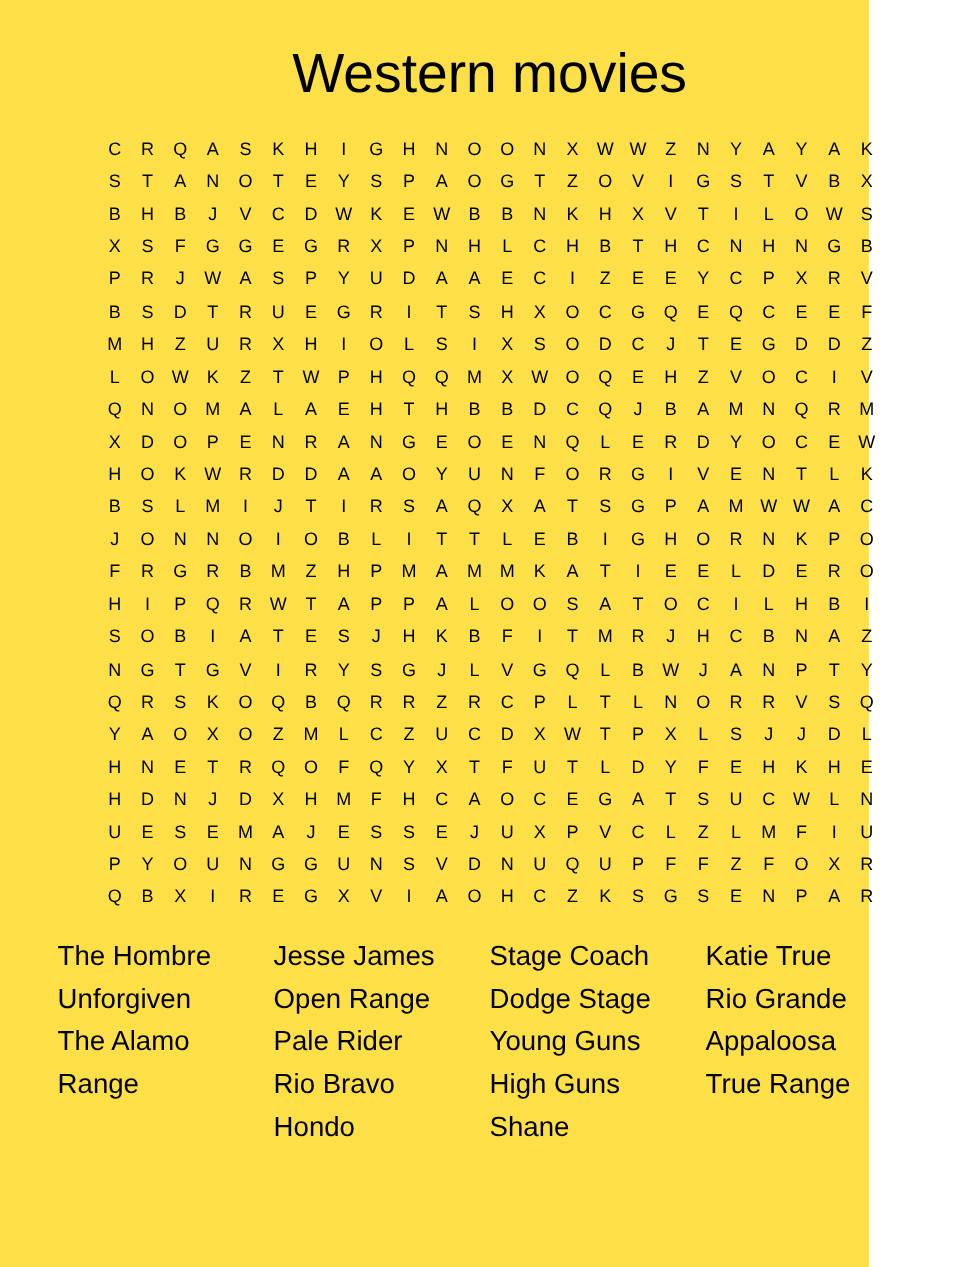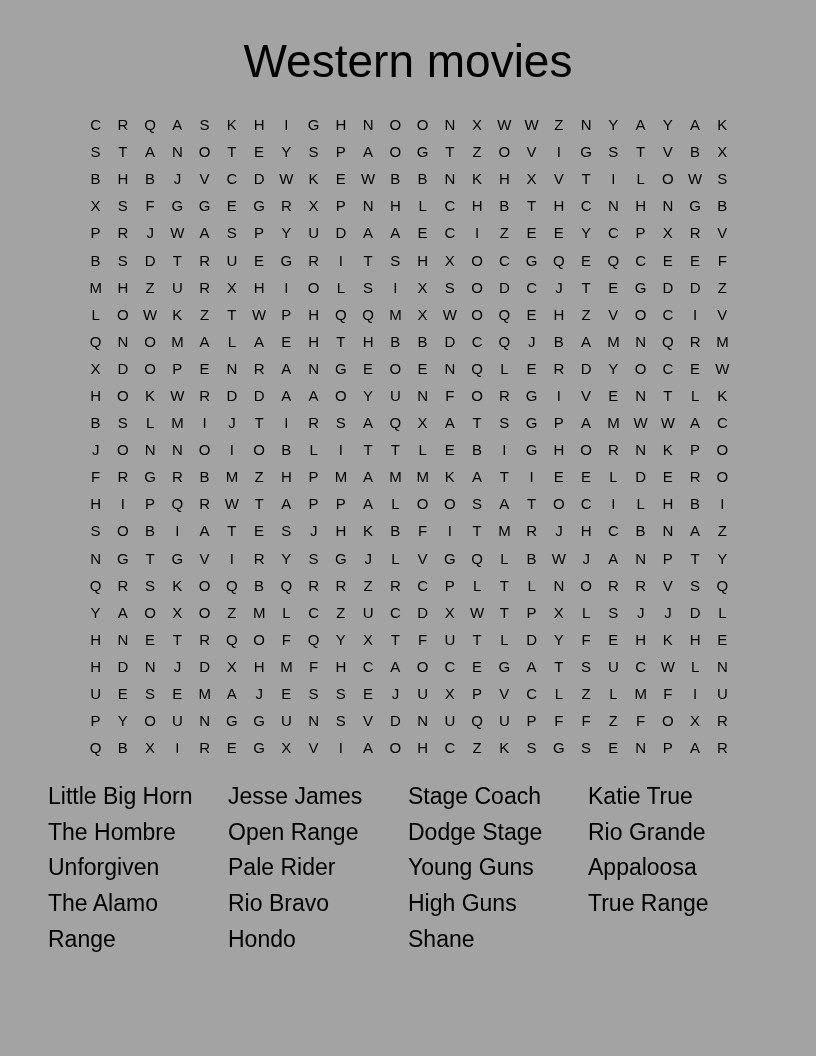--- a/index.html
+++ b/index.html
@@ -8,23 +8,23 @@
     height: 1056px;
     background: #ffffff;
     font-family: "Liberation Sans", sans-serif;
     color: #000000;
     position: relative;
     overflow: hidden;
   }
   .page {
     position: absolute;
     inset: 0;
-    width: 816px;
+    width: 724px;
     height: 1056px;
-    background: #a3a3a3;
+    background: #fde047;
   }
   .title {
     position: absolute;
     top: 34px;
     left: 0;
     width: 816px;
     text-align: center;
     font-size: 46px;
     font-weight: 400;
     letter-spacing: 0px;
@@ -649,21 +649,20 @@
       <div class="cell">G</div>
       <div class="cell">S</div>
       <div class="cell">E</div>
       <div class="cell">N</div>
       <div class="cell">P</div>
       <div class="cell">A</div>
       <div class="cell">R</div>
     </div>
   <div class="word-list">
       <div class="word-col">
-        <div class="word">Little Big Horn</div>
         <div class="word">The Hombre</div>
         <div class="word">Unforgiven</div>
         <div class="word">The Alamo</div>
         <div class="word">Range</div>
       </div>
       <div class="word-col">
         <div class="word">Jesse James</div>
         <div class="word">Open Range</div>
         <div class="word">Pale Rider</div>
         <div class="word">Rio Bravo</div>

